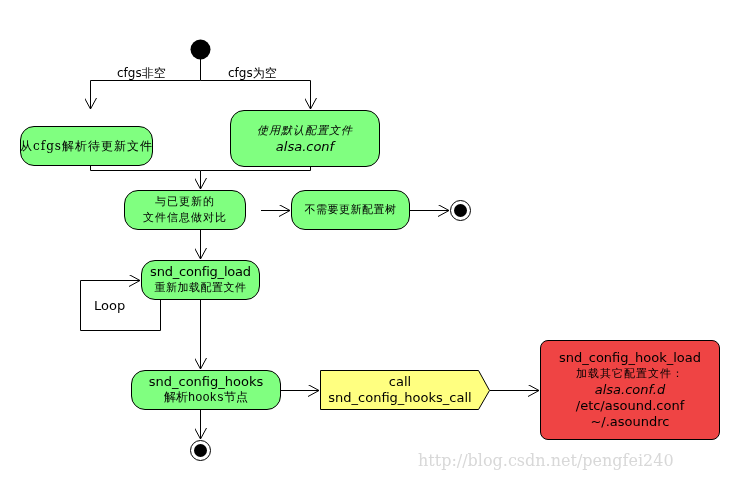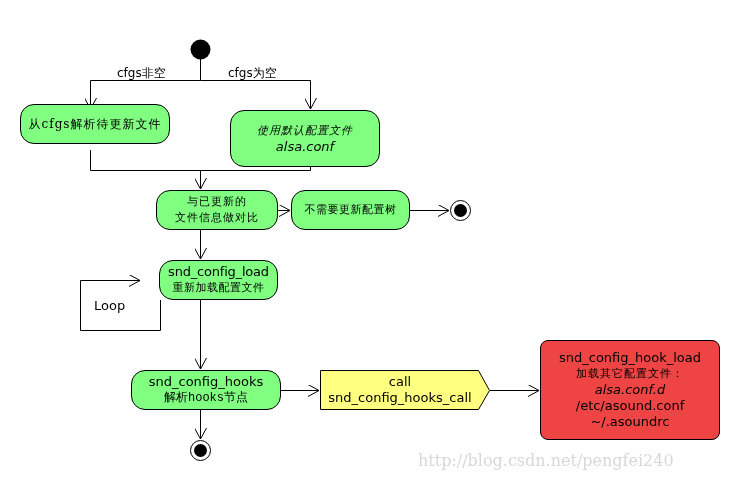--- a/index.html
+++ b/index.html
@@ -66,39 +66,39 @@
     <circle cx="200.5" cy="450.5" r="10" fill="#fff" stroke="#000" stroke-width="1"></circle>
     <circle cx="200.5" cy="450.5" r="6.5" fill="#000"></circle>
   </g>
 
   <polygon points="320.5,370.5 478.5,370.5 489.5,390.5 478.5,409.5 320.5,409.5" fill="#ffff80" stroke="#000" stroke-width="1"></polygon>
 </svg>
 
 <div class="edge-label" style="left:117px; top:65px;">cfgs非空</div>
 <div class="edge-label" style="left:228px; top:65px;">cfgs为空</div>
 
-<div class="node" style="left: 20px; top: 104px; width: 150px; height: 40px; background: rgb(128, 255, 128); border-color: rgb(0, 0, 0);">
+<div class="node" style="left: 20px; top: 126px; width: 133px; height: 40px; background: rgb(128, 255, 128); border-color: rgb(0, 0, 0);">
   <span class="cjk" style="font-size:12px;">从cfgs解析待更新文件</span>
 </div>
 
 <div class="node" style="left: 230px; top: 110px; width: 150px; height: 57px; background: rgb(128, 255, 128); border-color: rgb(0, 0, 0); font-style: italic;">
   <span class="cjk">使用默认配置文件</span>
   <span class="lat">alsa.conf</span>
 </div>
 
-<div class="node" style="left: 156px; top: 190px; width: 122px; height: 40px; background: rgb(128, 255, 128); border-color: rgb(0, 0, 0);">
+<div class="node" style="left: 124px; top: 190px; width: 122px; height: 40px; background: rgb(128, 255, 128); border-color: rgb(0, 0, 0);">
   <span class="cjk">与已更新的</span>
   <span class="cjk">文件信息做对比</span>
 </div>
 
 <div class="node" style="left: 291px; top: 190px; width: 119px; height: 40px; background: rgb(128, 255, 128); border-color: rgb(0, 0, 0);">
   <span class="cjk" style="letter-spacing:0.5px;">不需要更新配置树</span>
 </div>
 
-<div class="node" style="left: 141px; top: 260px; width: 119px; height: 40px; background: rgb(128, 255, 128); border-color: rgb(0, 0, 0); margin-left: 18px;">
+<div class="node" style="left: 141px; top: 260px; width: 119px; height: 40px; background: rgb(128, 255, 128); border-color: rgb(0, 0, 0);">
   <span class="lat" style="font-size:13px; letter-spacing:-0.2px;">snd_config_load</span>
   <span class="cjk" style="letter-spacing:0.5px;text-align:right;">重新加载配置文件</span>
 </div>
 
 <div class="edge-label" style="left:94px; top:298px; font-size:13px;">Loop</div>
 
 <div class="node" style="left: 131px; top: 370px; width: 150px; height: 40px; background: rgb(128, 255, 128); border-color: rgb(0, 0, 0);">
   <span class="lat">snd_config_hooks</span>
   <span class="cjk" style="font-family:Liberation Mono, monospace; font-size:12px; letter-spacing:0;">解析hooks节点</span>
 </div>

